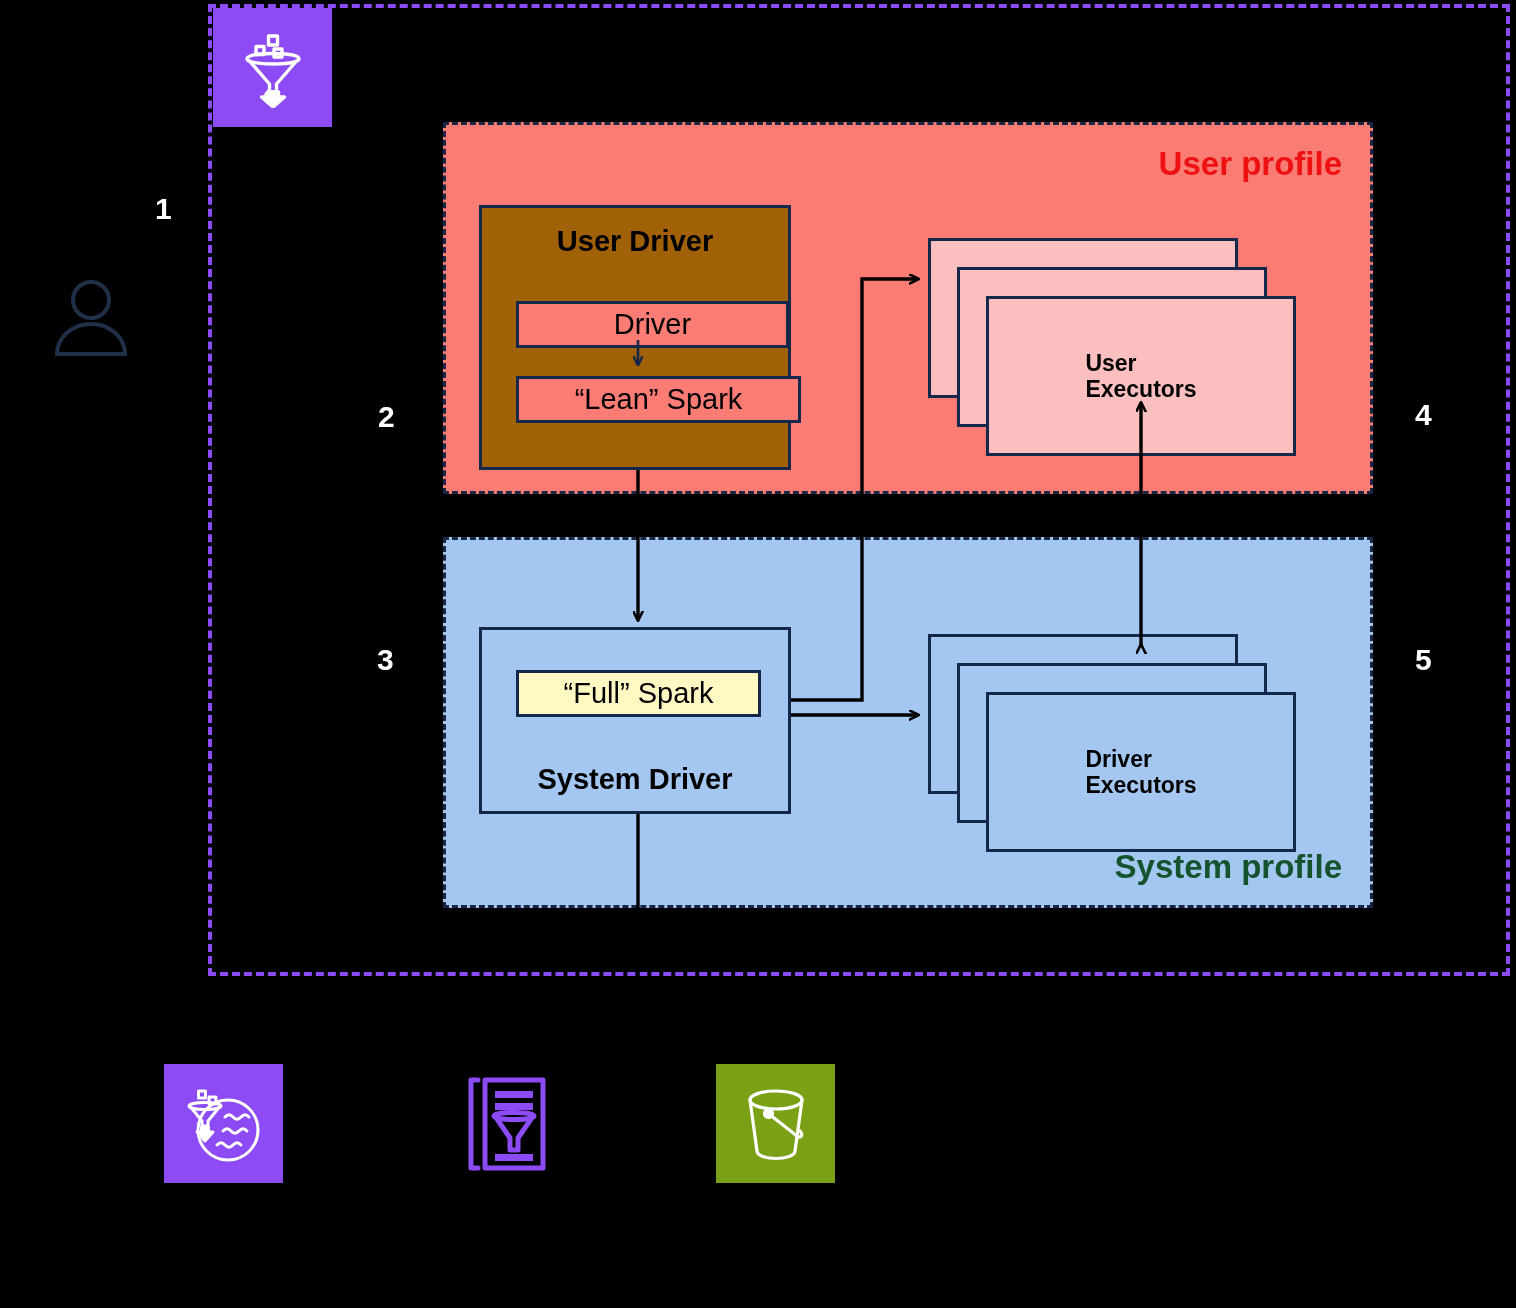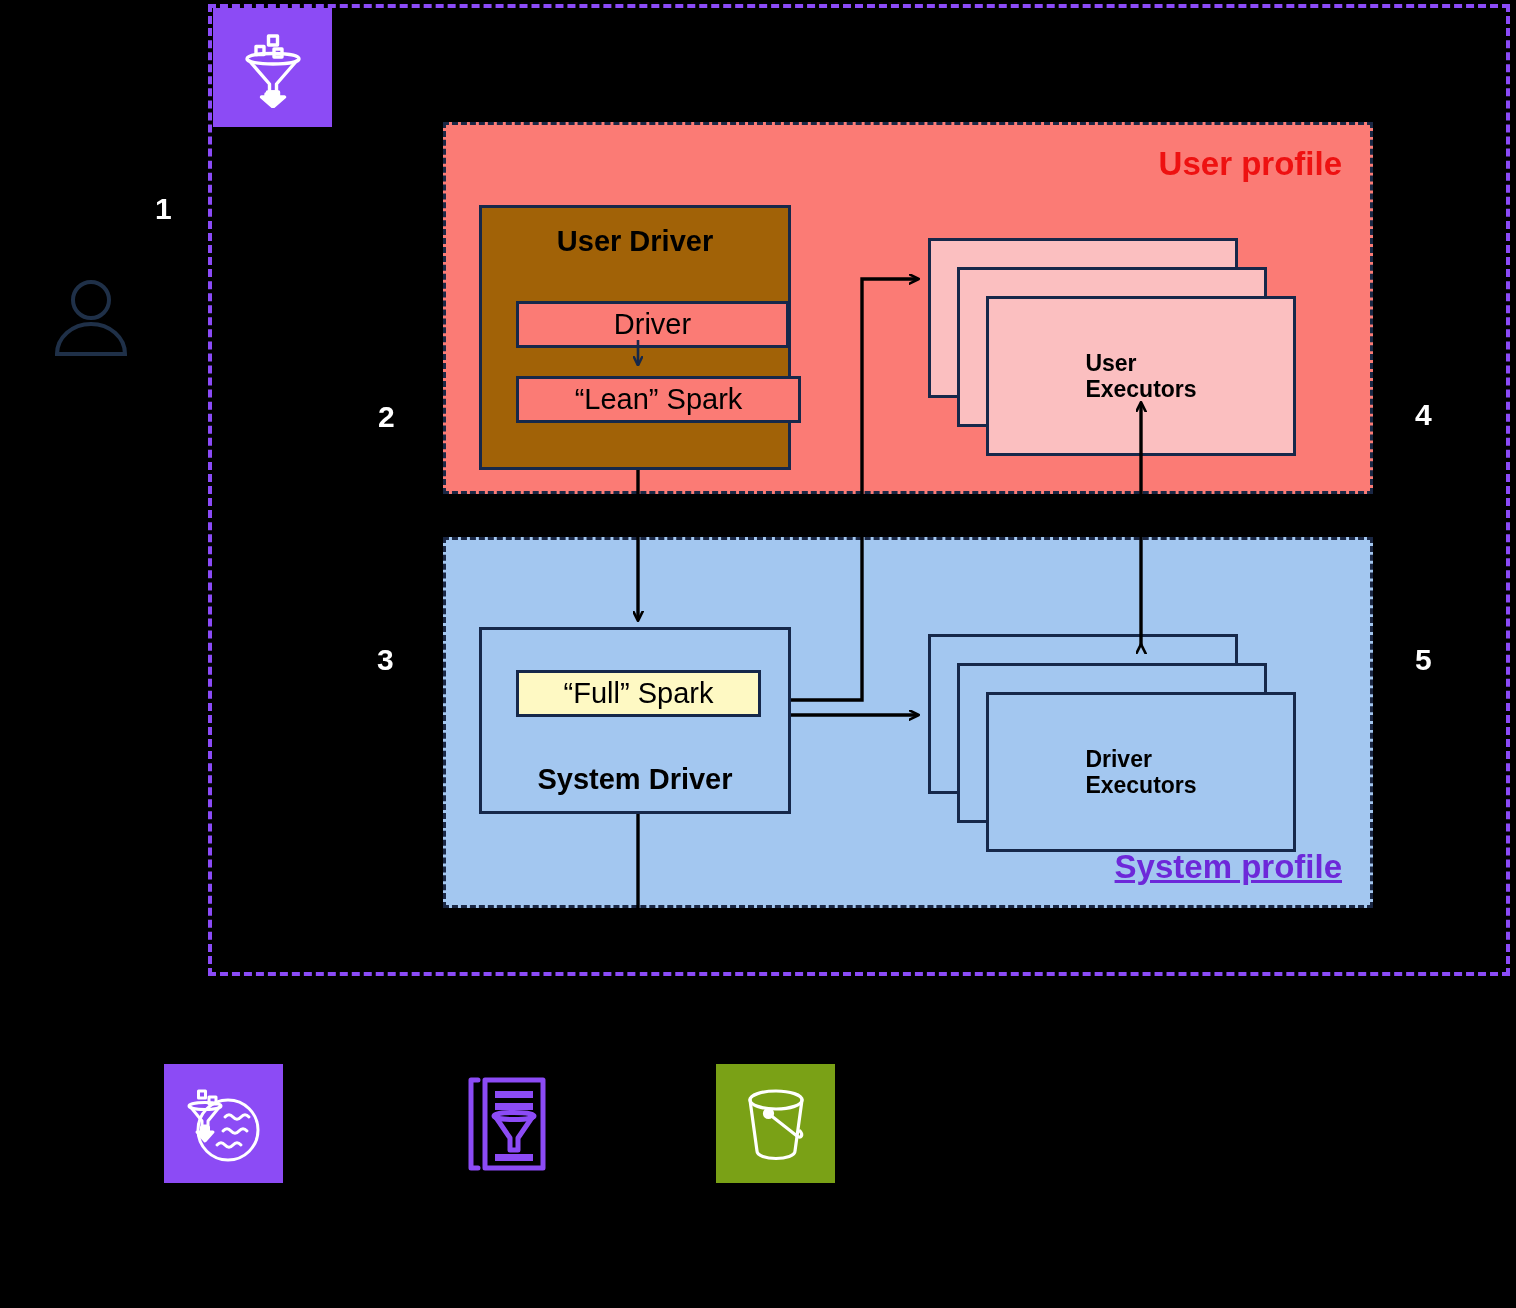--- a/index.html
+++ b/index.html
@@ -46,21 +46,21 @@
     background:#FB7B75;
   }
   .system-profile{
     left:443px;top:537px;width:930px;height:371px;
     background:#A3C7F0;
   }
   .profile-label{
     position:absolute;font-weight:bold;font-size:33px;line-height:1;
   }
   .user-profile-label{right:28px;top:22px;color:#EE1111;margin-left:24px;}
-  .system-profile-label{right:28px;bottom:22px;color:#6d28d9;text-decoration:underline;}
+  .system-profile-label{right:28px;bottom:22px;color:#14532d;}
 
   
   .box{
     position:absolute;box-sizing:border-box;border:3px solid #16284a;
   }
   .user-driver{
     left:479px;top:205px;width:312px;height:265px;
     background:#a16207;
   }
   .system-driver{

